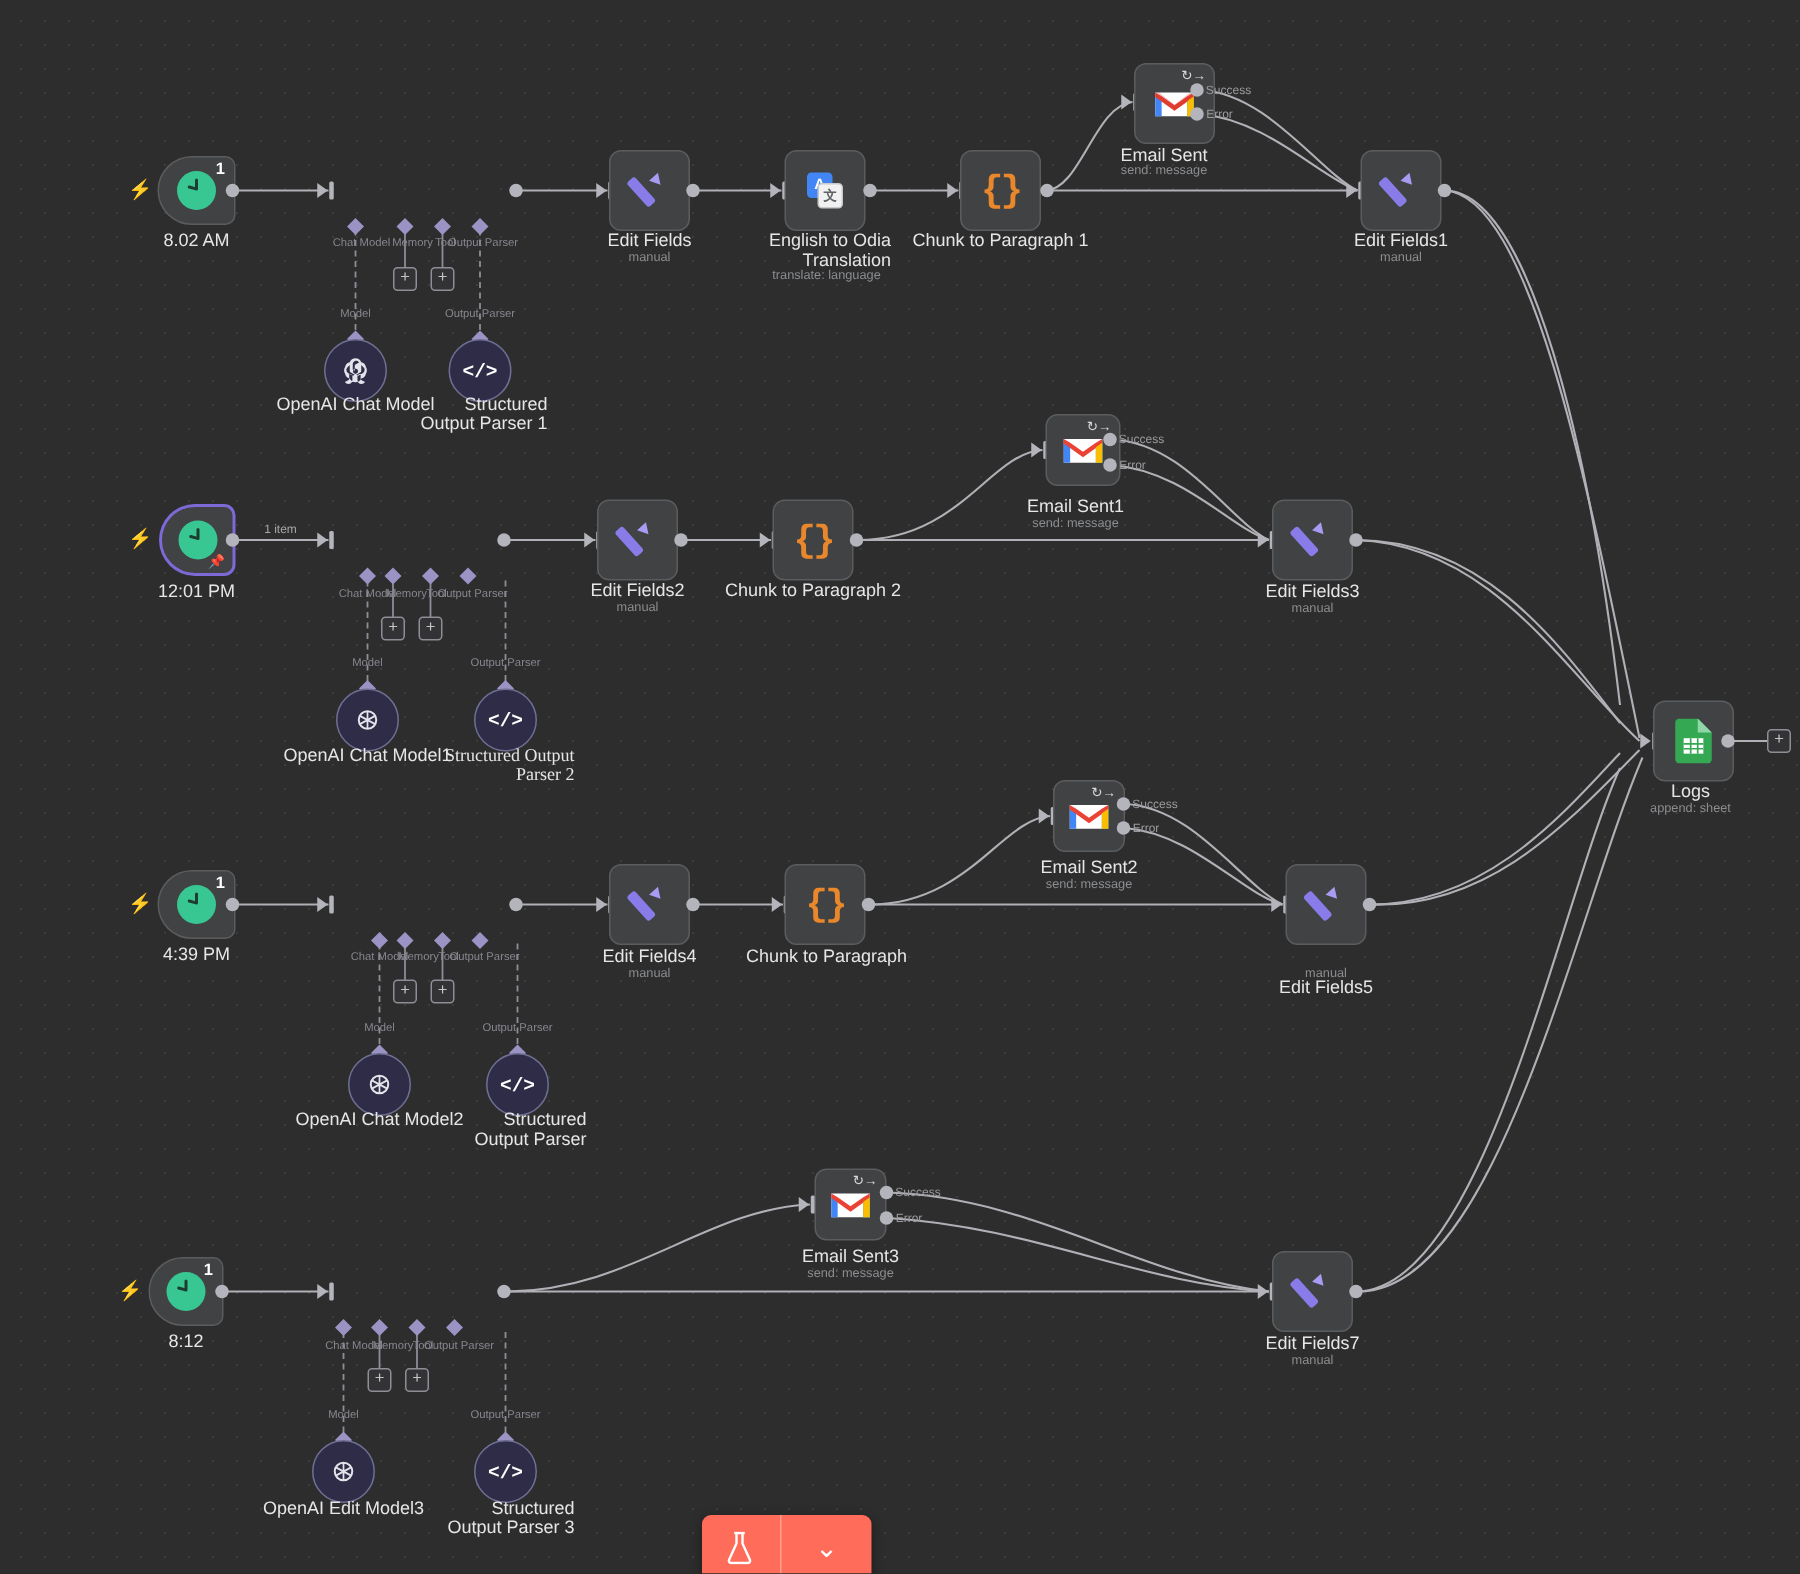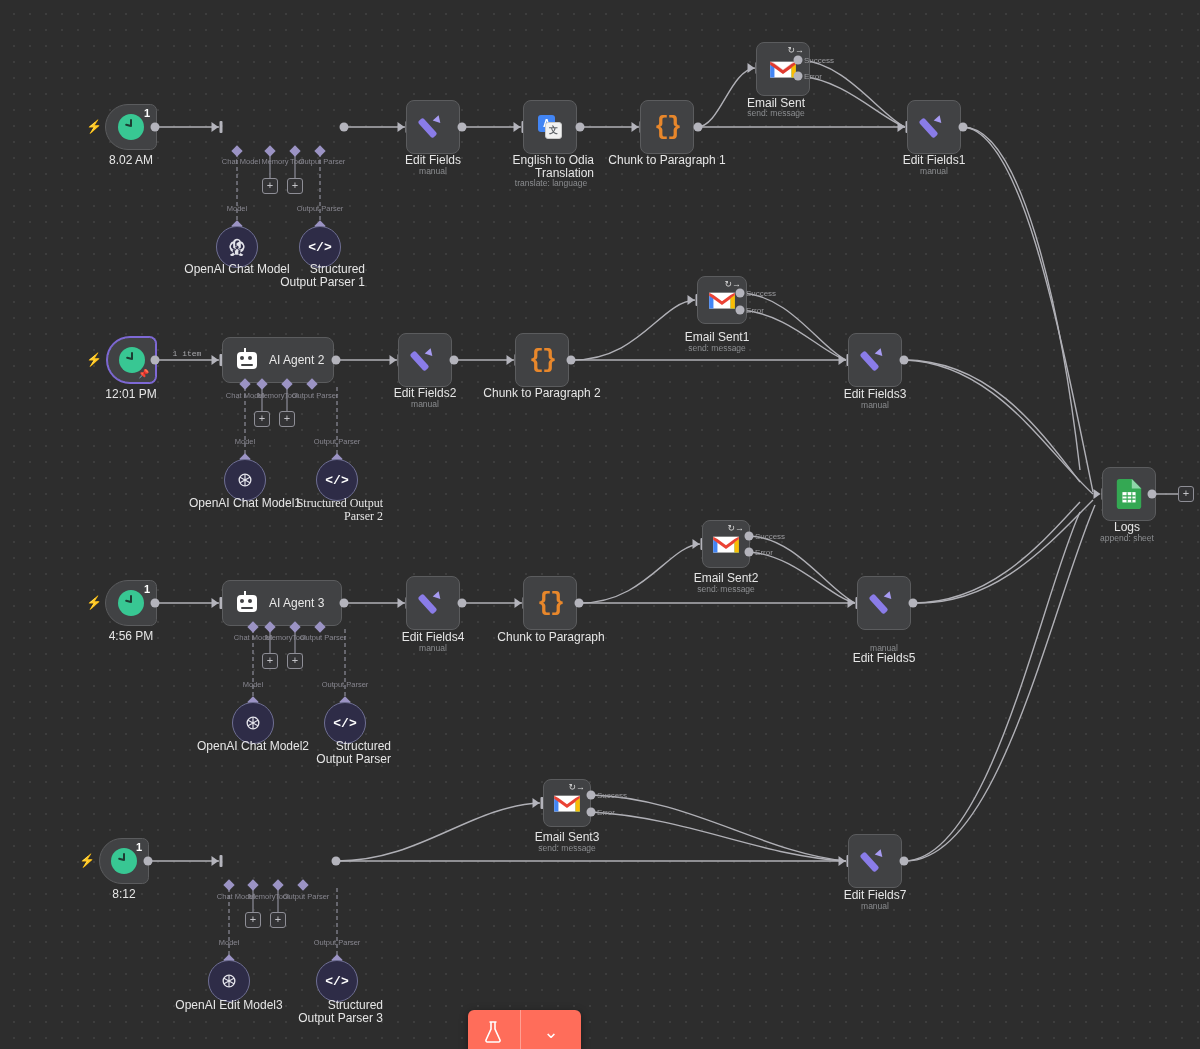--- a/index.html
+++ b/index.html
@@ -445,34 +445,24 @@
   <div class="node-sublabel" style="left:934px; top:166px;">manual</div>
   <div class="port" style="left:963px; top:127px;"></div>
 
   <div class="bolt" style="left:94px; top:359px;">⚡</div>
   <div class="node trigger selected" style="left:107px; top:337px; width:49px; height:46px;">
     <span class="clock"></span>
     <span class="pin-icon">📌</span>
   </div>
   <div class="node-label" style="left:131px; top:388px;">12:01 PM</div>
   <div class="port" style="left:155px; top:360px;"></div>
-  <div class="item-label" style="left:187px; top:353px;font-family:Liberation Mono, monospace;">1 item</div>
+  <div class="item-label" style="left:187px; top:353px;">1 item</div>
   <div class="in-bar" style="left:221px; top:360px;"></div>
   <div class="in-arrow" style="left:215px; top:360px;"></div>
 
-  <div class="node agent" style="left:222px; top:337px; width:112px; height:46px;">
-    <span class="robot">
-        <span class="robot-eyes">
-          <i></i>
-          <i></i>
-        </span>
-        <span class="robot-mouth"></span>
-      </span>
-    <span class="agent-title">AI Agent 2</span>
-  </div>
   <div class="port" style="left:336px; top:360px;"></div>
   <div class="diamond" style="left:245px; top:384px;"></div>
   <div class="diamond" style="left:262px; top:384px;"></div>
   <div class="diamond" style="left:287px; top:384px;"></div>
   <div class="diamond" style="left:312px; top:384px;"></div>
   <div class="conn-label" style="left:245px; top:391px;">Chat Model</div>
   <div class="conn-label" style="left:271px; top:391px;">Memory</div>
   <div class="conn-label" style="left:291px; top:391px;">Tool</div>
   <div class="conn-label" style="left:315px; top:391px;">Output Parser</div>
   <div class="plus-box" style="left:262px; top:419px;">+</div>
@@ -538,35 +528,25 @@
   </div>
   <div class="node-label" style="left:875px; top:388px;">Edit Fields3</div>
   <div class="node-sublabel" style="left:875px; top:400px;">manual</div>
   <div class="port" style="left:904px; top:360px;"></div>
 
   <div class="bolt" style="left:94px; top:602px;">⚡</div>
   <div class="node trigger" style="left:105px; top:580px; width:52px; height:46px;">
     <span class="count">1</span>
     <span class="clock"></span>
   </div>
-  <div class="node-label" style="left:131px; top:630px;">4:56 PM</div>
+  <div class="node-label" style="left:131px; top:630px;">4:39 PM</div>
   <div class="port" style="left:155px; top:603px;"></div>
   <div class="in-bar" style="left:221px; top:603px;"></div>
   <div class="in-arrow" style="left:215px; top:603px;"></div>
 
-  <div class="node agent" style="left:222px; top:580px; width:120px; height:46px;">
-    <span class="robot">
-        <span class="robot-eyes">
-          <i></i>
-          <i></i>
-        </span>
-        <span class="robot-mouth"></span>
-      </span>
-    <span class="agent-title">AI Agent 3</span>
-  </div>
   <div class="port" style="left:344px; top:603px;"></div>
   <div class="diamond" style="left:253px; top:627px;"></div>
   <div class="diamond" style="left:270px; top:627px;"></div>
   <div class="diamond" style="left:295px; top:627px;"></div>
   <div class="diamond" style="left:320px; top:627px;"></div>
   <div class="conn-label" style="left:253px; top:633px;">Chat Model</div>
   <div class="conn-label" style="left:279px; top:633px;">Memory</div>
   <div class="conn-label" style="left:299px; top:633px;">Tool</div>
   <div class="conn-label" style="left:323px; top:633px;">Output Parser</div>
   <div class="plus-box" style="left:270px; top:661px;">+</div>

